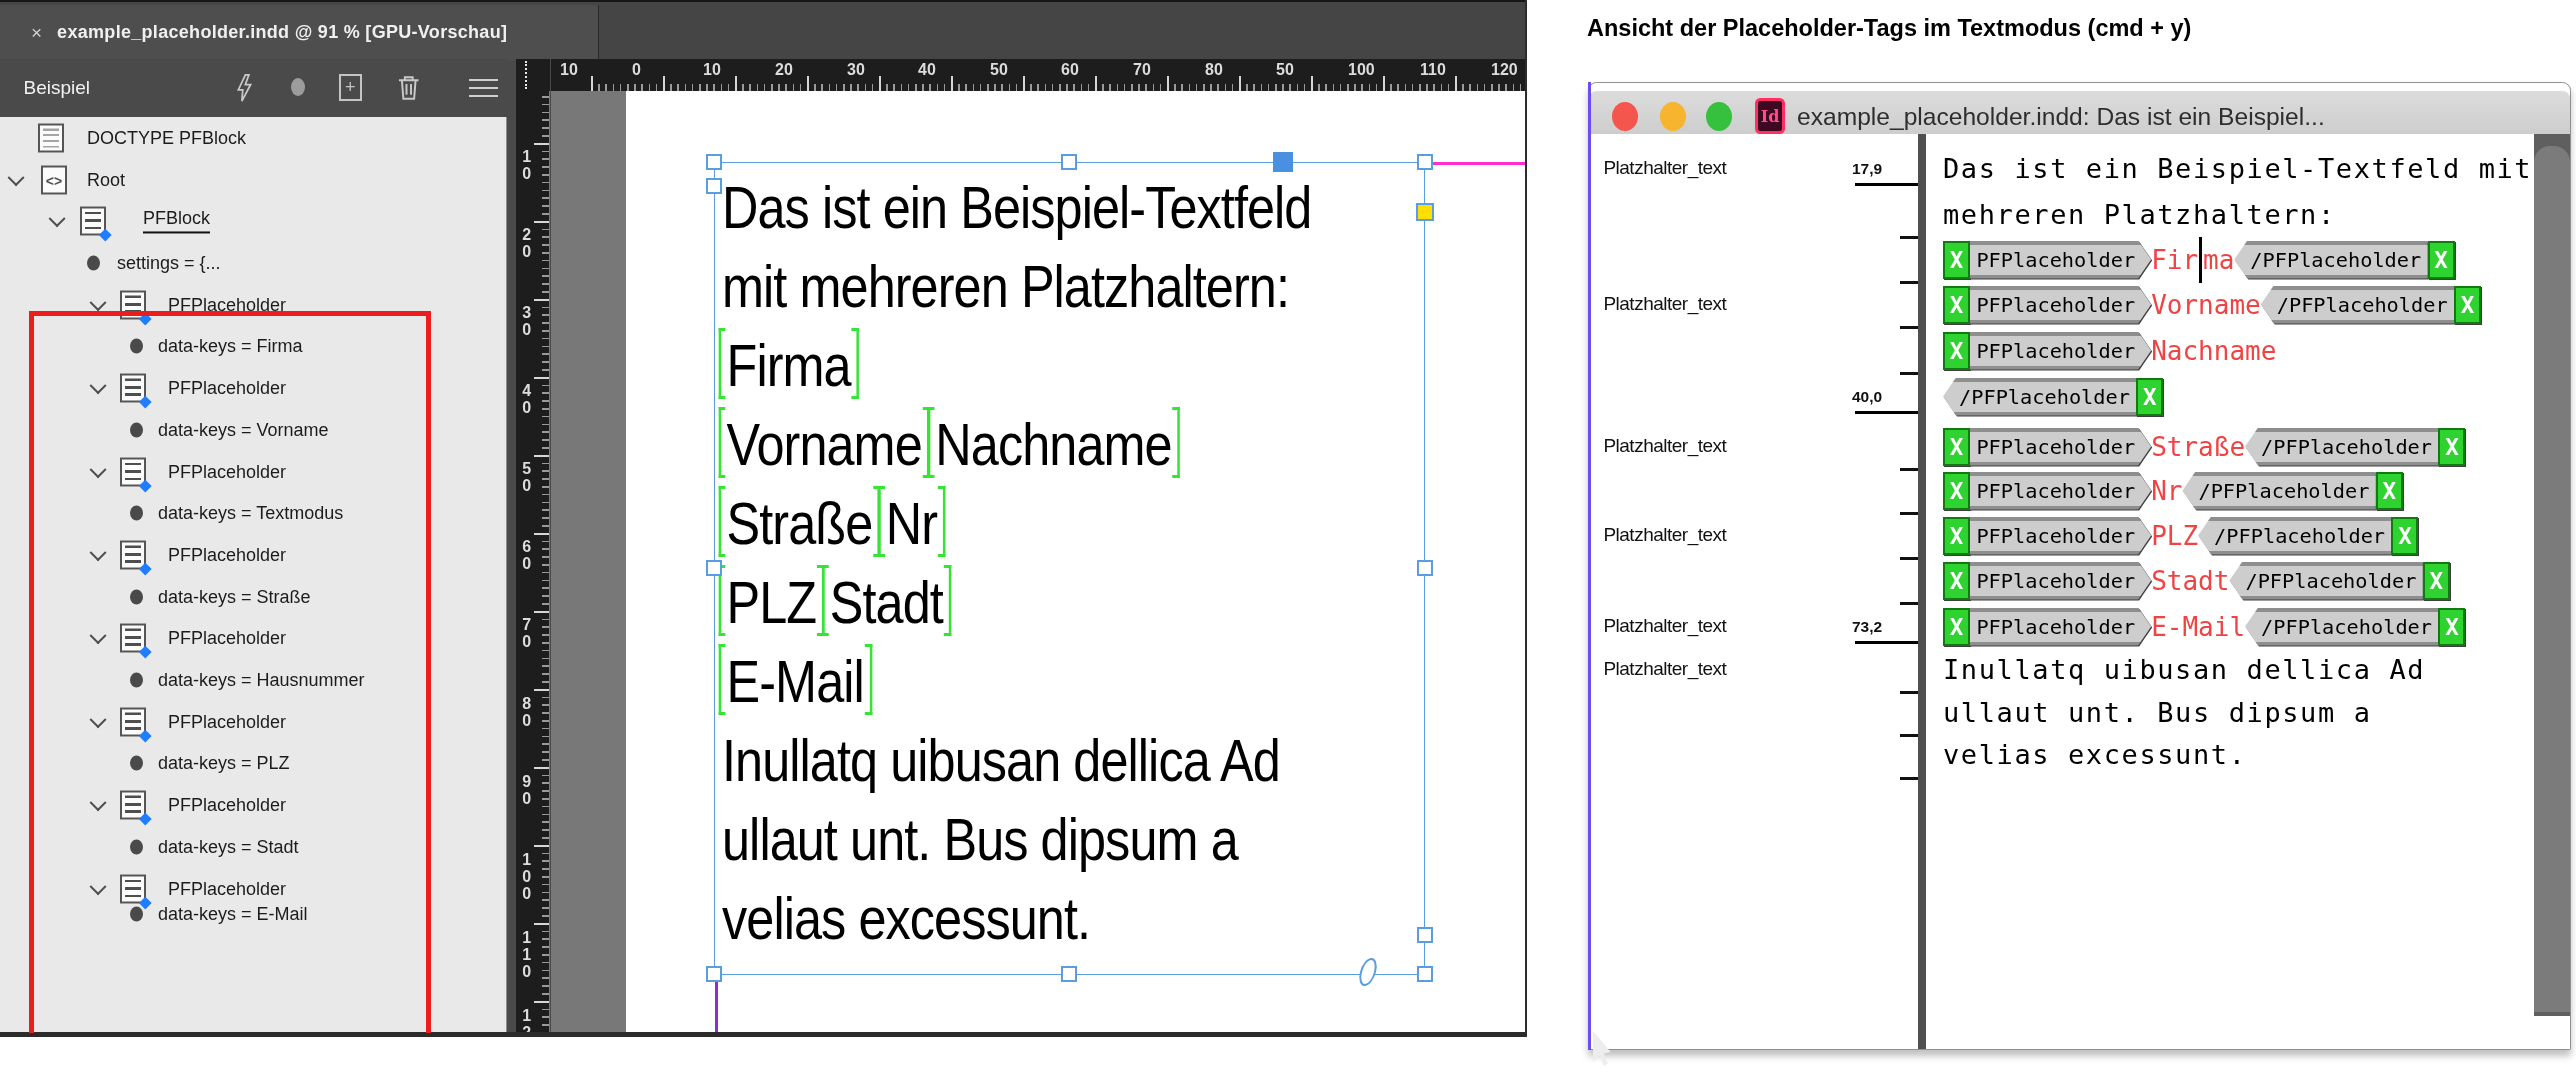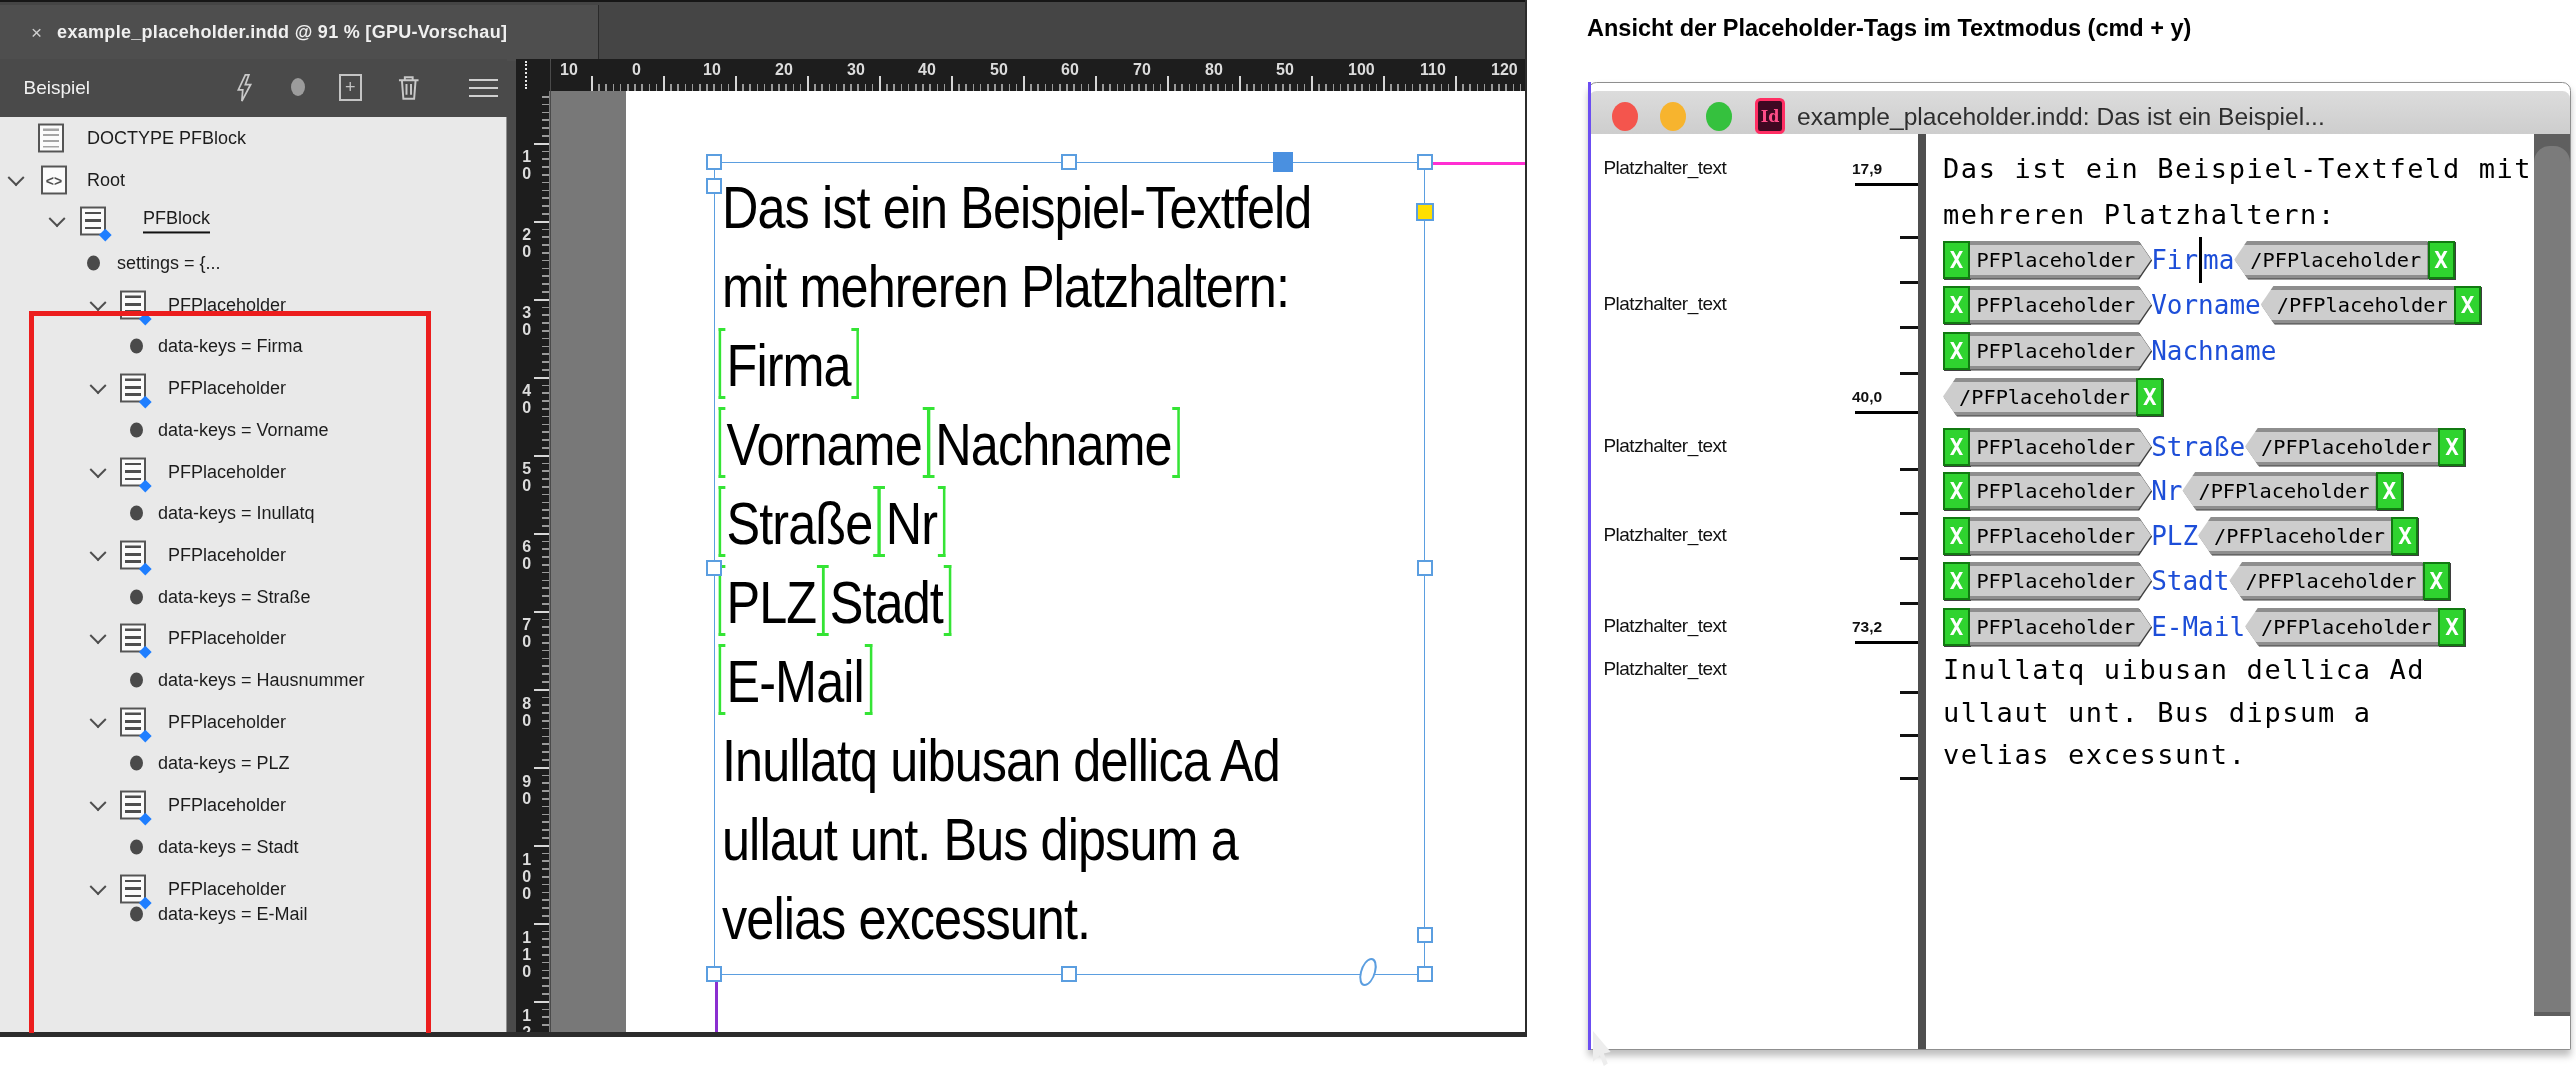--- a/index.html
+++ b/index.html
@@ -73,21 +73,21 @@
   #mac-content { position:absolute; left:0; top:51px; width:981px; height:915px; background:#fff; overflow:hidden; }
   #story-divider { position:absolute; left:329px; top:0; width:7.5px; height:100%; background:#4f4f4f; }
   #story-scroll { position:absolute; left:945px; top:0; width:36px; height:882px; background:#5f5f5f; }
   #story-thumb { position:absolute; left:0; top:11.8px; width:36px; height:866px; background:#7b7b7b; border-radius:16px 16px 0 0; }
   .s-label { position:absolute; left:14.4px; font-size:19px; color:#111; letter-spacing:-0.5px; }
   .s-depth { position:absolute; left:230px; width:96px; text-align:center; font-size:15.5px; font-weight:bold; color:#111; }
   .s-underline { position:absolute; left:266px; width:63px; height:2.7px; background:#000; }
   .s-tick { position:absolute; left:311px; width:18px; height:2.7px; background:#111; }
   .s-row { position:absolute; left:354px; height:51px; display:flex; align-items:center; white-space:pre; }
   .s-text { font-family:"DejaVu Sans Mono", monospace; font-size:27px; letter-spacing:1.6px; color:#000; }
-  .s-word { font-family:"DejaVu Sans Mono", monospace; font-size:26px; color:#1d4ed8; }
+  .s-word { font-family:"DejaVu Sans Mono", monospace; font-size:26px; color:#ef4444; }
   .s-caret { display:inline-block; width:2.7px; height:46px; background:#000; margin:0 1.1px; }
   .tag { display:inline-flex; align-items:stretch; height:38px; filter:drop-shadow(1.1px 1.1px 0 #3f3f3f); }
   .tag .sq { width:27px; background:#2fd32f; border:2.1px solid #117a11; color:#fff; display:flex; align-items:center; justify-content:center;
     font-family:"DejaVu Sans Mono", monospace; font-weight:bold; font-size:22.5px; }
   .tag .body { display:flex; align-items:center; font-family:"DejaVu Sans Mono", monospace; font-size:20.3px; color:#000;
     background:linear-gradient(#8e8e8e 0 4.3px,#cdcdcd 4.3px calc(100% - 4.3px),#8e8e8e calc(100% - 4.3px)); }
   .tag.open .body { padding:0 16px 0 6.4px; clip-path:polygon(0 0,calc(100% - 13px) 0,100% 50%,calc(100% - 13px) 100%,0 100%); }
   .tag.close .body { padding:0 6.4px 0 16px; clip-path:polygon(13px 0,100% 0,100% 100%,13px 100%,0 50%); }
   
   #cursor { position:absolute; left:1593px; top:1031px; width:24.6px; height:35px; z-index:20;
@@ -179,21 +179,21 @@
           <div class="t-row" style="top: 334px;">
             <div class="chev" style="left: 92px;"></div>
             <div class="ebox" style="left: 120px;">
               <div class="lines"></div>
               <div class="bluedot"></div>
             </div>
             <div class="t-label" style="left: 168px;">PFPlaceholder</div>
           </div>
           <div class="t-row" style="top: 375px;">
             <div class="adot" style="left: 130px;"></div>
-            <div class="t-label" style="left: 158px;">data-keys = Inullatq</div>
+            <div class="t-label" style="left: 158px;">data-keys = Textmodus</div>
           </div>
           <div class="t-row" style="top: 417px;">
             <div class="chev" style="left: 92px;"></div>
             <div class="ebox" style="left: 120px;">
               <div class="lines"></div>
               <div class="bluedot"></div>
             </div>
             <div class="t-label" style="left: 168px;">PFPlaceholder</div>
           </div>
           <div class="t-row" style="top: 459px;">

